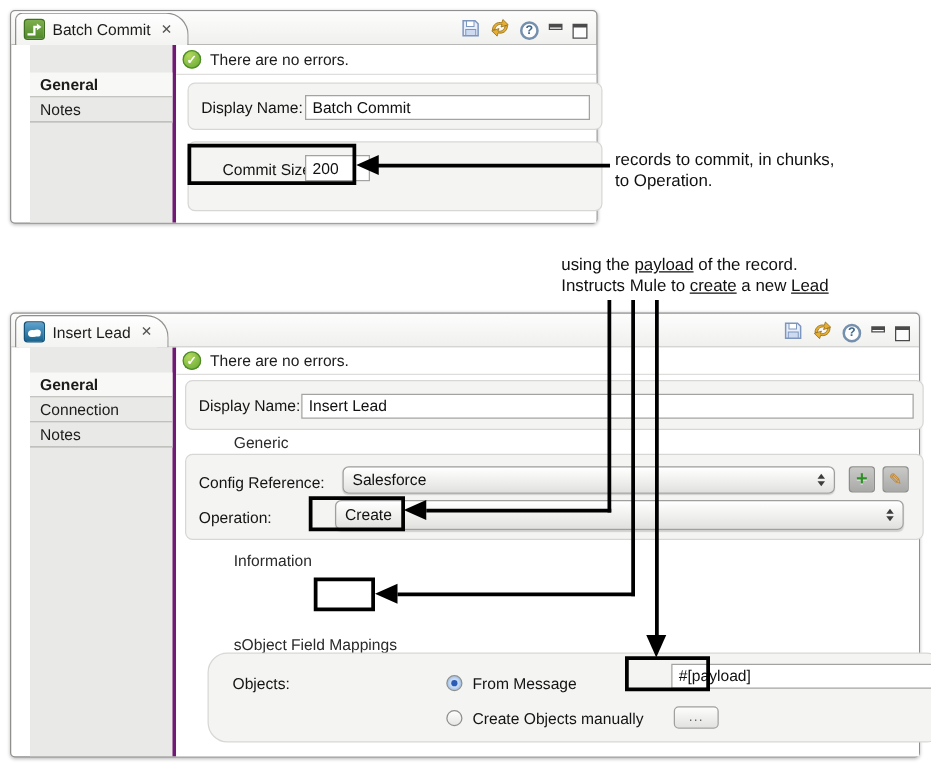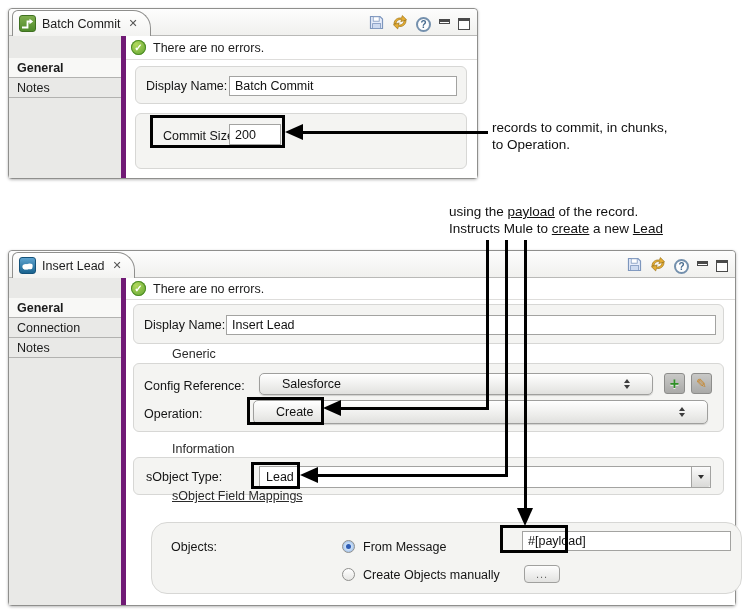--- a/index.html
+++ b/index.html
@@ -23,21 +23,21 @@
   .tab-icon.green { background:linear-gradient(#7fae4e,#4e8a2a); border:1px solid #3f7021; }
   .tab-icon.blue  { background:linear-gradient(#5ea3cf,#19638f); border:1px solid #14527a; }
 
   .toolbar { position:absolute; right:7px; top:5px; display:flex; align-items:center; gap:8px; }
   .tb-help { width:15px; height:15px; border-radius:50%; border:2px solid #7490ad; color:#44688c;
              font-size:10px; font-weight:bold; display:flex; align-items:center; justify-content:center; background:#fdfdfd; }
   .tb-min { width:11px; height:5px; border:1px solid #4a4a4a; border-top:3px solid #4a4a4a; background:#fdfdfd; margin-bottom:6px; }
   .tb-max { width:12px; height:12px; border:1px solid #4a4a4a; border-top:3px solid #4a4a4a; background:#fdfdfd; }
 
   .pbody { display:flex; height:calc(100% - 27px); }
-  .sidebar { width:117px; flex:none; background:#e9e9e7; border-right:5px solid #701a75; }
+  .sidebar { width:117px; flex:none; background:#e9e9e7; border-right:3px solid #701a75;margin-left:15px; }
   #top-panel .sidebar { padding-top:22px; } #bottom-panel .sidebar { padding-top:20px; }
   .side-item { height:20px; line-height:20px; padding-left:8px; font-size:12.5px; color:#1c1c1c;
                border-bottom:1px solid #b2b2b0; background:#e9e9e7; cursor:default; }
   .side-item.active { font-weight:bold; background:#f8f8f6; }
 
   .content { flex:1; display:flex; flex-direction:column; background:#fff; min-width:0; }
   .status { display:flex; align-items:center; gap:7px; padding-left:5px; font-size:12.5px; color:#1c1c1c;
             border-bottom:1px solid #dedddb; }
   #top-panel .status { height:24px; } #bottom-panel .status { height:22px; }
   .check-icon { width:15px; height:15px; border-radius:50%; flex:none;
@@ -45,21 +45,21 @@
                 box-shadow:inset 0 0 0 1px #4c8b26; color:#fff; font-size:10px; font-weight:bold;
                 display:flex; align-items:center; justify-content:center; }
   .main { flex:1; position:relative; background:#fff; }
 
   .gbox { position:absolute; background:#f4f4f2; border:1px solid #d7d7d5; border-radius:6px; }
   .flabel { position:absolute; font-size:12.5px; color:#141414; white-space:nowrap; }
   .slabel { position:absolute; font-size:12.5px; color:#2a2a2a; white-space:nowrap;margin-left:32px; }
   .tinput { position:absolute; border:1px solid #a3a3a1; background:#fff; font-size:12.5px; color:#111;
             padding:1px 5px; font-family:inherit; outline:none; }
 
-  .macselect { position:absolute; display:flex; align-items:center; padding:0 22px;
+  .macselect { position:absolute; display:flex; align-items:center; padding:0 7px;
                background:linear-gradient(#ffffff,#ececea 65%,#e0e0de);
                border:1px solid #9f9f9d; border-radius:5px; font-size:12.5px; color:#111;
                box-shadow:inset 0 1px 0 #fff, 0 1px 1px rgba(0,0,0,.15); }
   .stepper { margin-left:auto; display:flex; flex-direction:column; align-items:center; gap:2px; }
   .tri-up   { width:0; height:0; border-left:3.5px solid transparent; border-right:3.5px solid transparent; border-bottom:4.5px solid #3d3d3d; }
   .tri-down { width:0; height:0; border-left:3.5px solid transparent; border-right:3.5px solid transparent; border-top:4.5px solid #3d3d3d; }
 
   .combo { position:absolute; display:flex; align-items:center; background:#fff; border:1px solid #a3a3a1;
            font-size:12.5px; color:#111; }
   .combo-text { padding-left:6px; flex:1; }
@@ -239,31 +239,22 @@
             <div class="macselect" style="left:119px; top:36px; width:455px; height:24px;">
               <span>Create</span>
               <span class="stepper">
                   <span class="tri-up"></span>
                   <span class="tri-down"></span>
                 </span>
             </div>
           </div>
 
           <span class="slabel" style="left:14px; top:142px;">Information</span>
-          <div class="gbox" style="left:7px; top:157px; width:591px; height:38px;">
-            <span class="flabel" style="left:12px; top:12px;">sObject Type:</span>
-            <div class="combo" style="left:125px; top:8px; width:452px; height:22px;">
-              <span class="combo-text">Lead</span>
-              <span class="combo-btn">
-                  <span class="tri-down"></span>
-                </span>
-            </div>
-          </div>
-
-          <span class="slabel" style="left:14px; top:189px;text-decoration:underline;">sObject Field Mappings</span>
+
+          <span class="slabel" style="left:14px; top:209px;">sObject Field Mappings</span>
           <div class="gbox" style="left:25px; top:222px; width:591px; height:72px;border-radius:16px;">
             <span class="flabel" style="left:19px; top:17px;">Objects:</span>
             <span class="radio sel" style="left:190px; top:17px;"></span>
             <span class="flabel" style="left:211px; top:17px;">From Message</span>
             <input class="tinput" style="left: 370px; top: 8px; width: 209px; height: 20px;" readonly="" value="#[payload]">
             <span class="radio" style="left:190px; top:45px;"></span>
             <span class="flabel" style="left:211px; top:45px;">Create Objects manually</span>
             <span class="ellipsis-btn" style="left:372px; top:42px;">...</span>
           </div>
 

